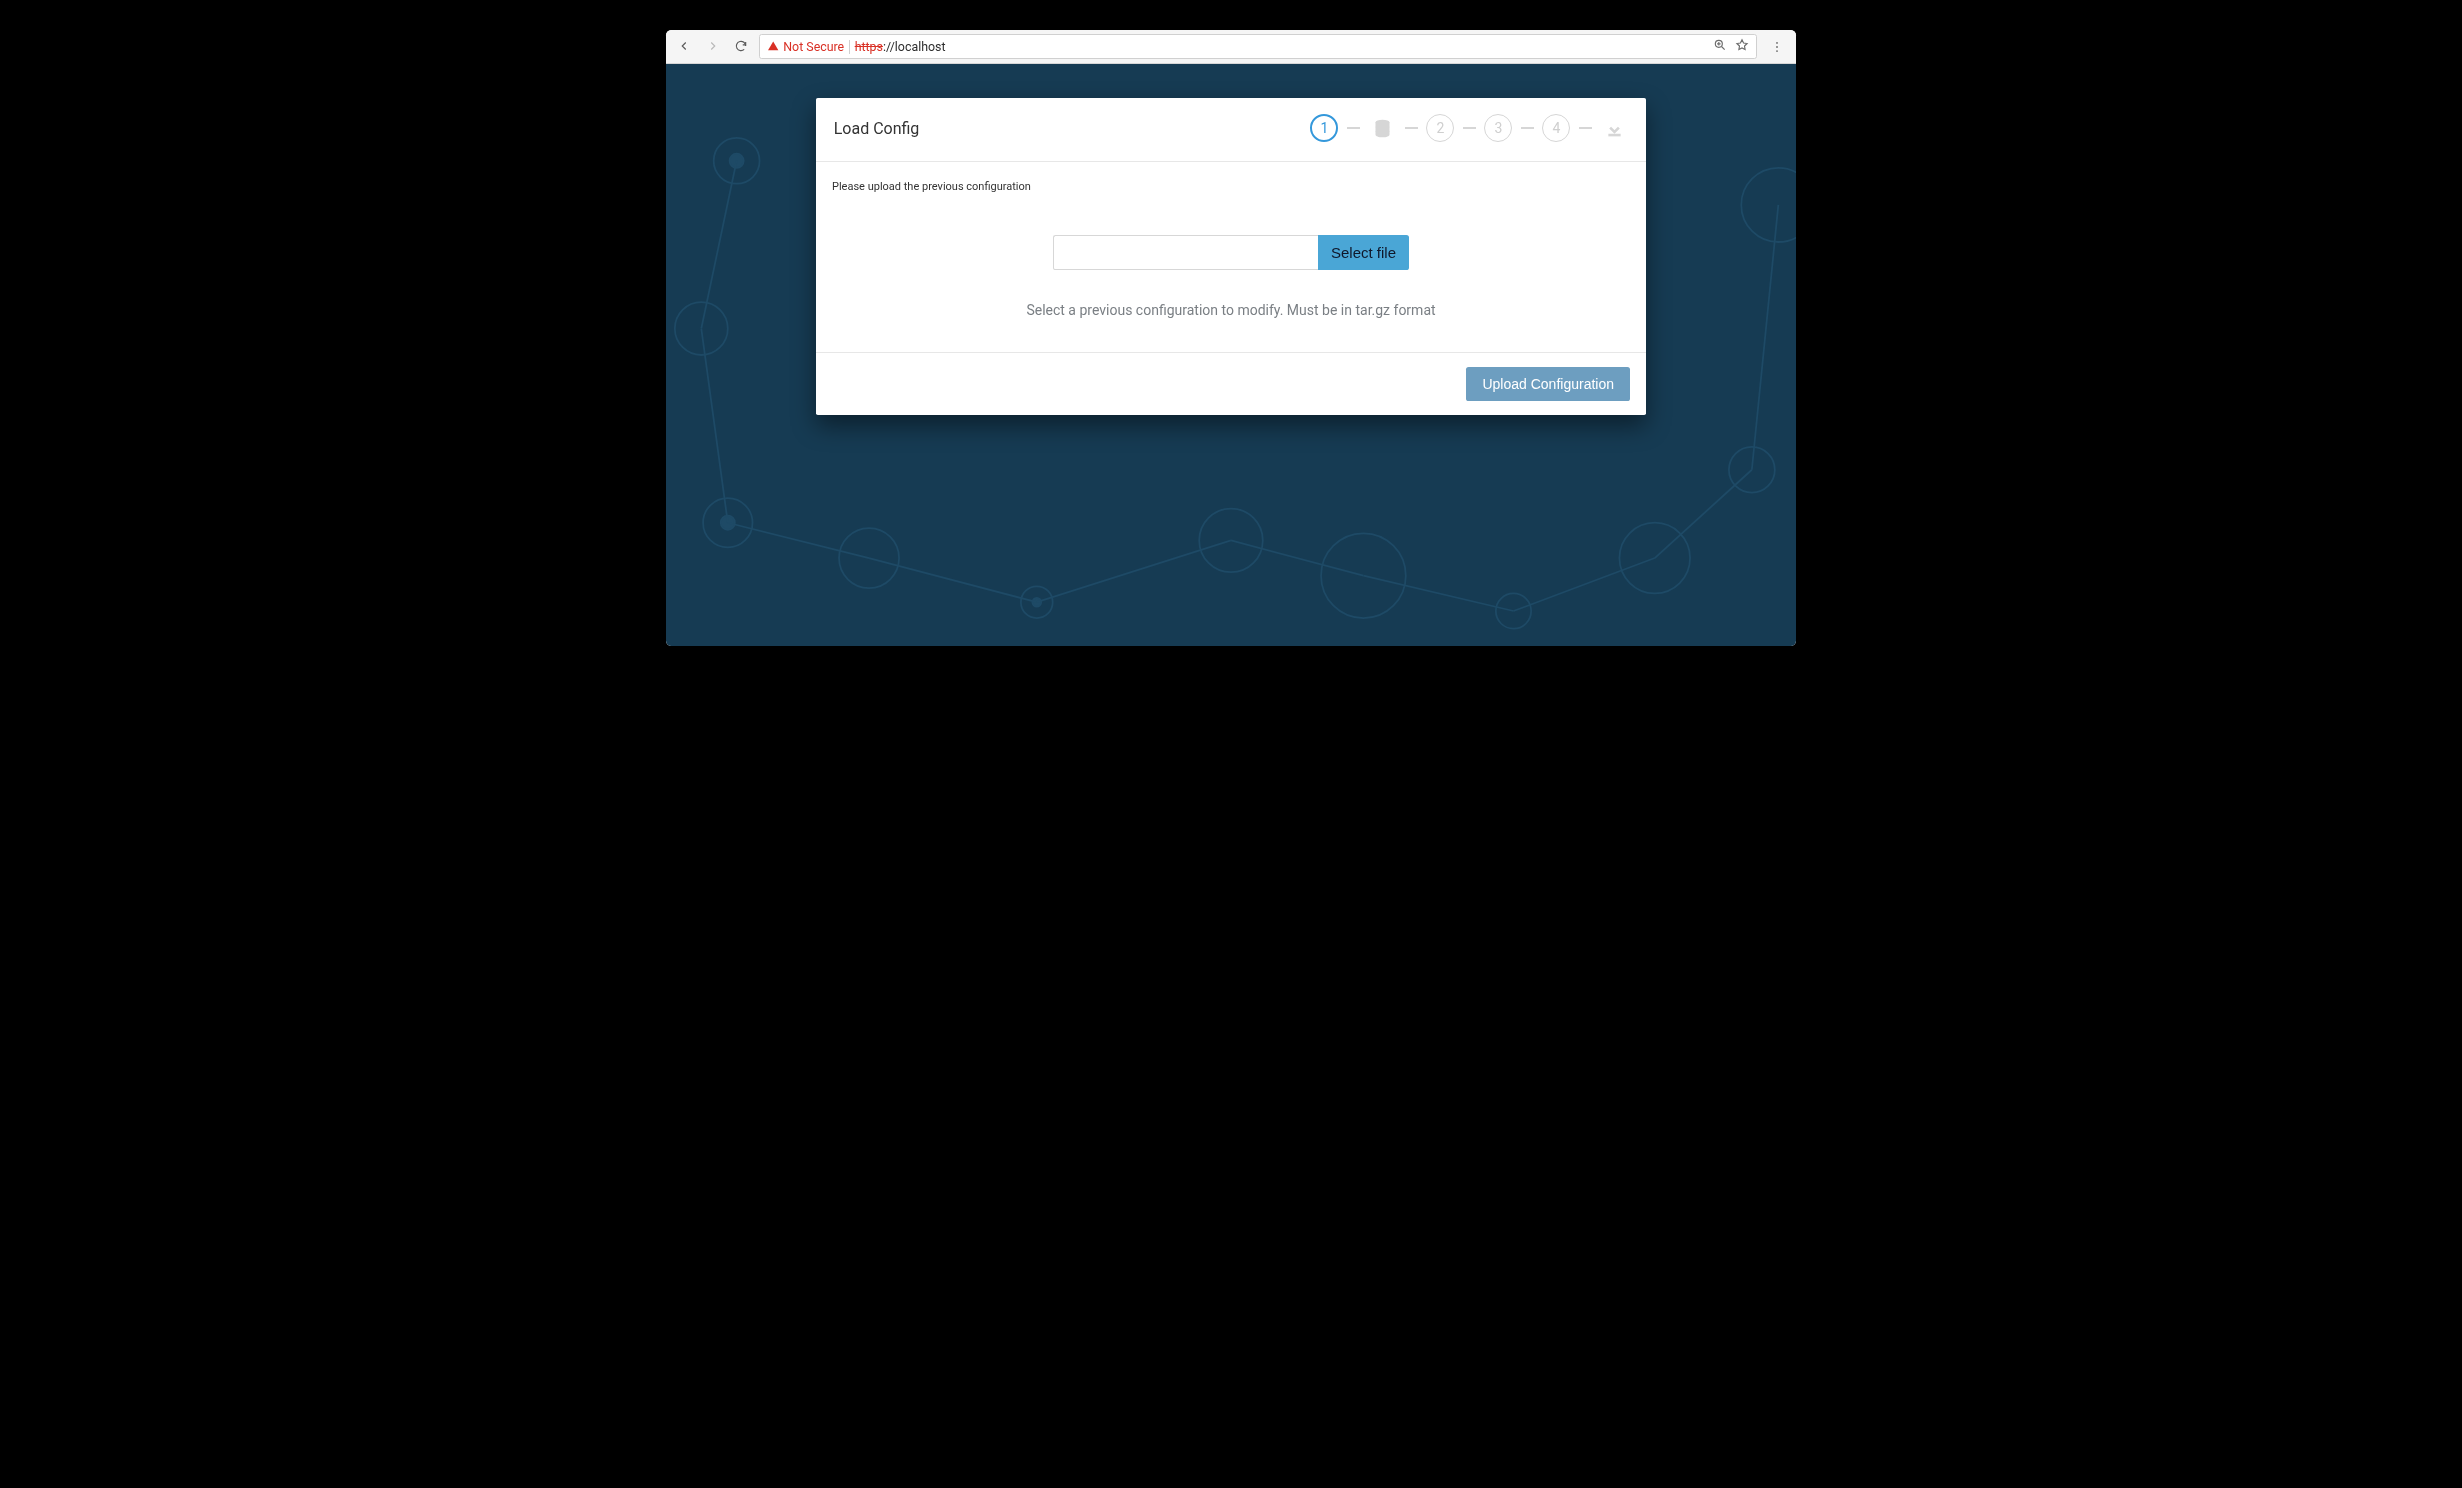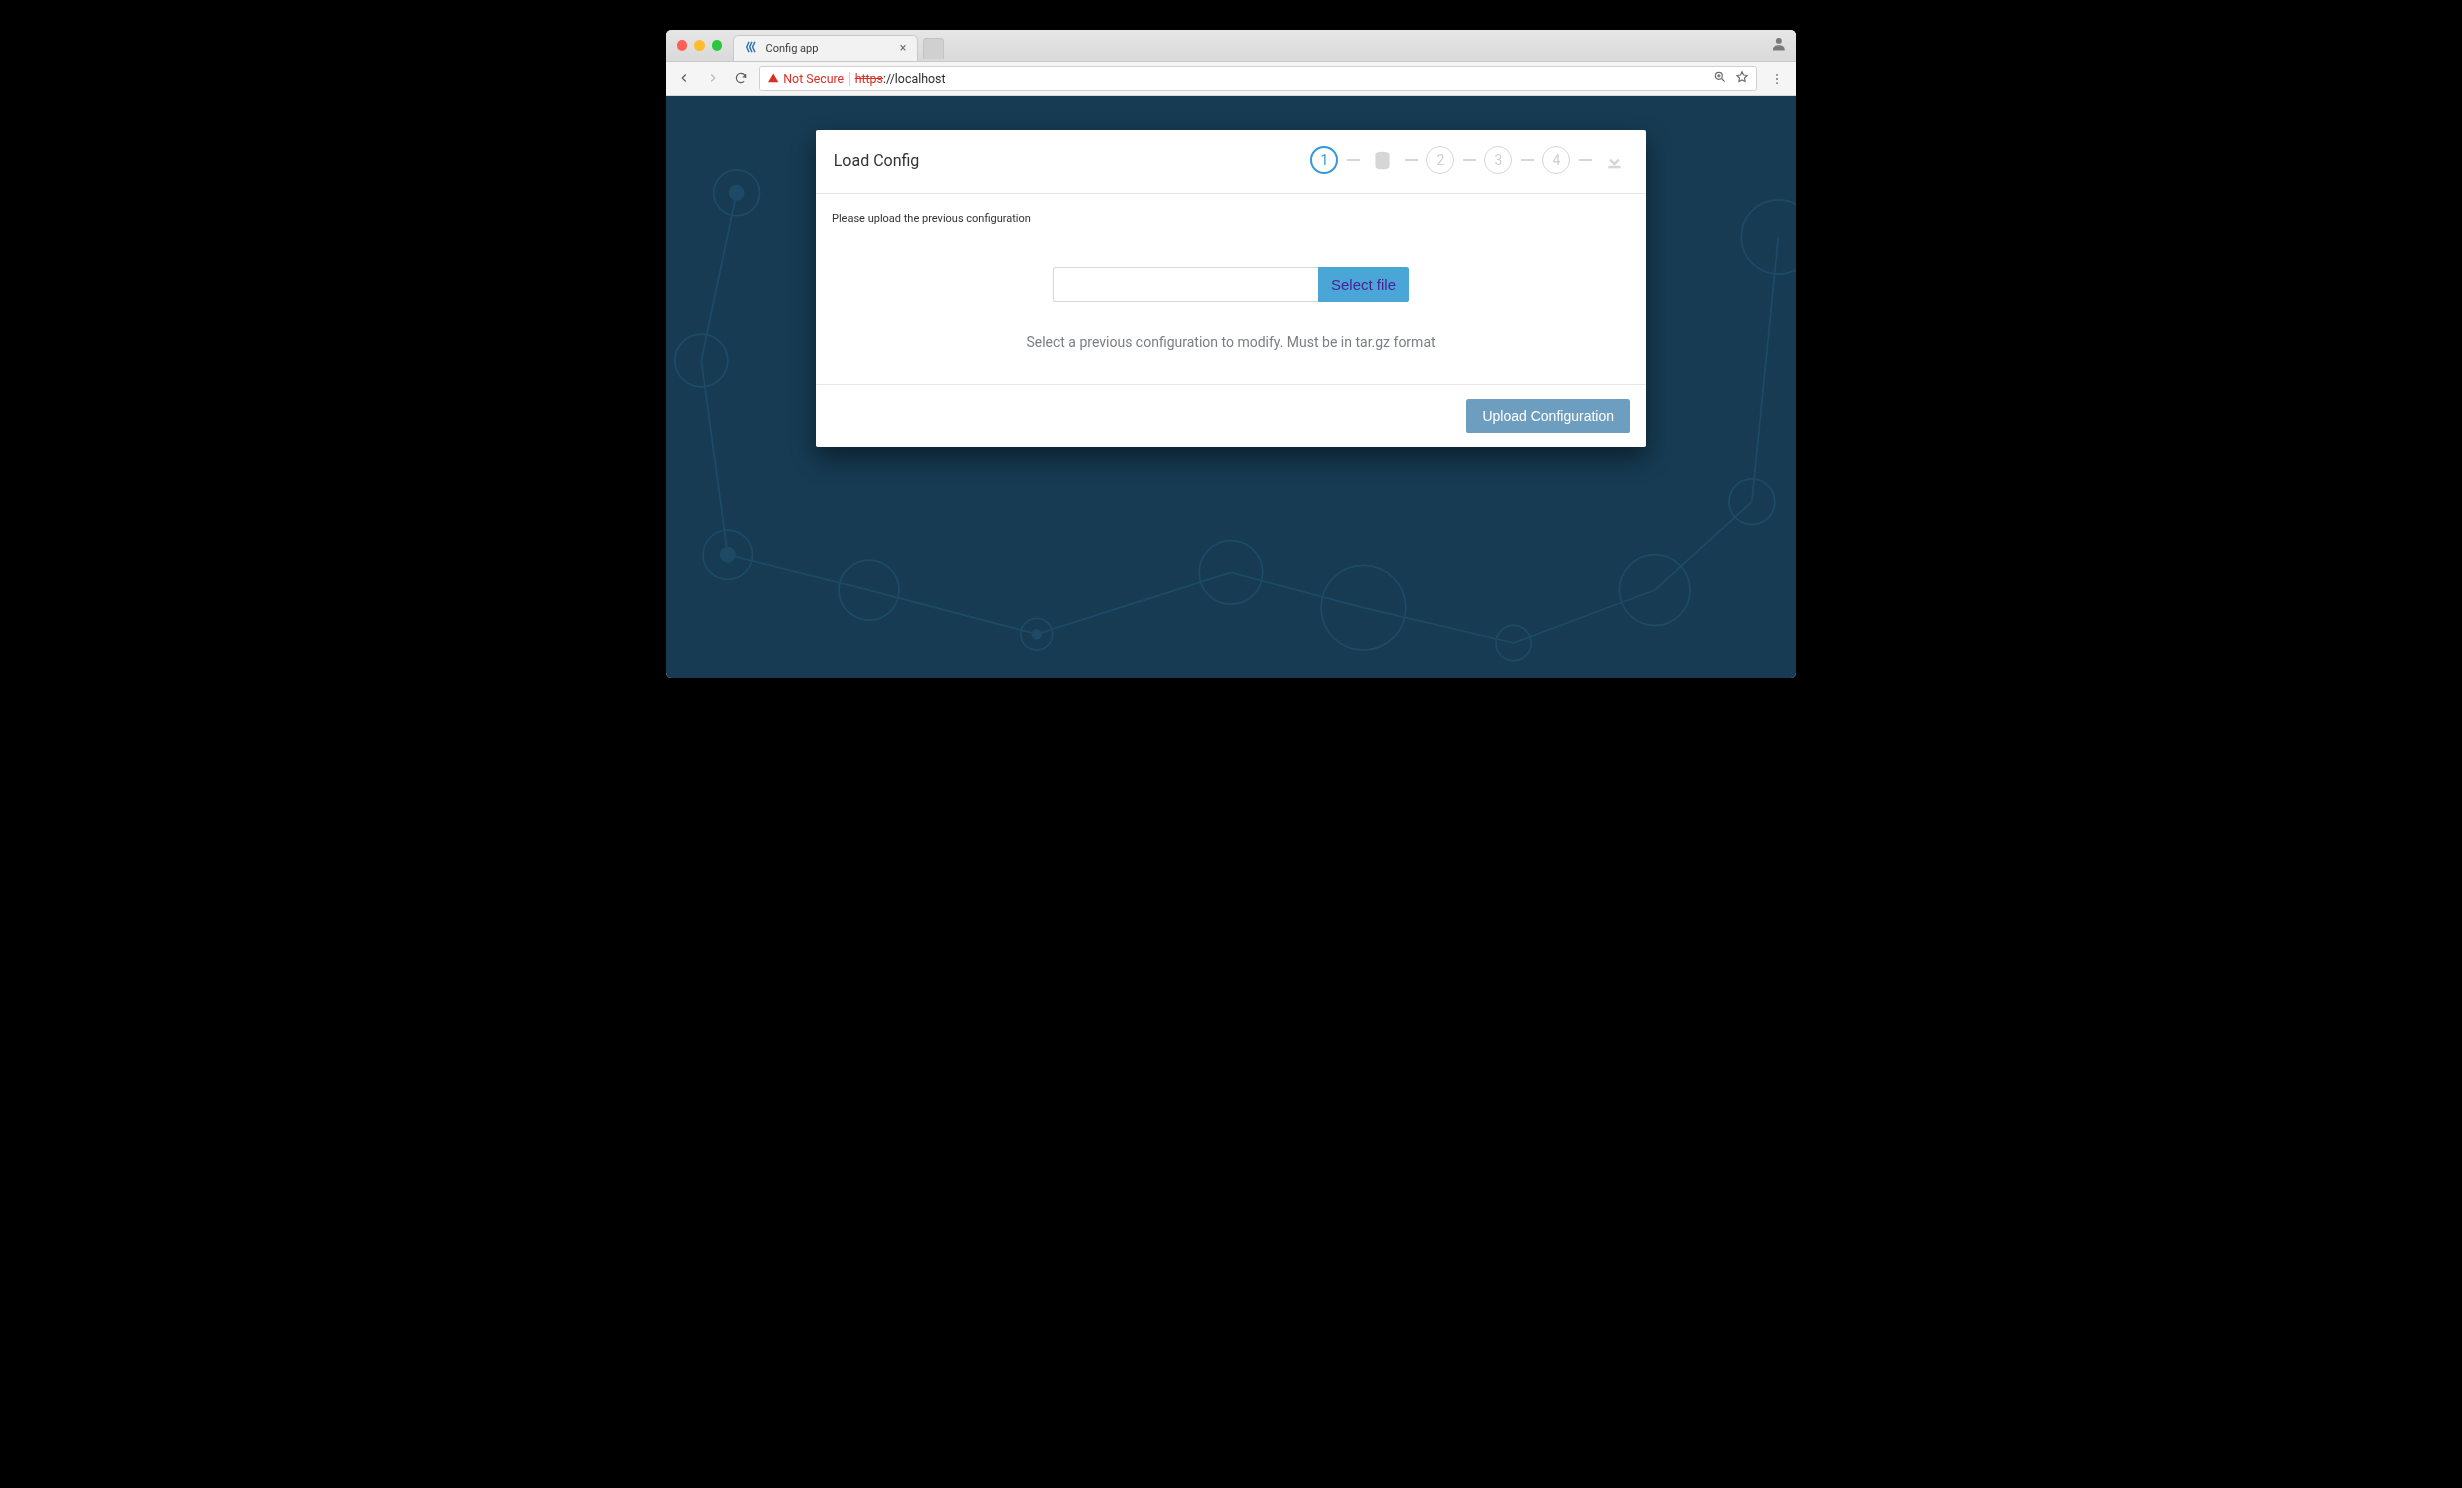--- a/index.html
+++ b/index.html
@@ -116,65 +116,40 @@
   .card-body { padding: 17.7px 16px 34px; }
   .lead { font-size:11px; color:#333; margin-bottom:42px; }
 
   .file-row { display:flex; justify-content:center; margin-bottom:32px; }
   .file-input {
     width:265px; height:35px; border:0.9px solid #d7d7d7; border-right:none;
     border-top-left-radius:2.6px; border-bottom-left-radius:2.6px; background:#fff;
     padding:0 8.8px; font-size:13.2px;
   }
   .file-btn {
-    height:35px; padding:0 13px; background:#4aa6d6; color:#4c1d95; border:none;
+    height:35px; padding:0 13px; background:#4aa6d6; color:#0f172a; border:none;
     border-top-right-radius:2.6px; border-bottom-right-radius:2.6px; font-size:15px; cursor:pointer;
   }
   .hint { text-align:center; font-size:14px; color:#7a7f84; }
 
   .card-footer {
     border-top:0.9px solid #e7e7e7;
     padding:14px 16px;
     display:flex; justify-content:flex-end;
   }
   .upload-btn {
     background:#6d9ec0; color:#fff; border:none; border-radius:2.6px;
     padding:8.8px 16px; font-size:14px; cursor:pointer;
   }
 </style>
 </head>
 <body>
 
 <div class="window">
 
-  <div class="tabbar">
-    <div class="traffic-lights">
-      <div class="tl red"></div>
-      <div class="tl yellow"></div>
-      <div class="tl green"></div>
-    </div>
-    <div class="tab">
-      <span class="favicon">
-        <svg viewBox="0 0 24 24" fill="none" stroke="#2a73b8" stroke-width="2.5">
-            <path d="M7 3 L3 12 L7 21"></path>
-            <path d="M12 3 L8 12 L12 21"></path>
-            <path d="M17 3 L13 12 L17 21"></path>
-          </svg>
-      </span>
-      <span>Config app</span>
-      <span class="close">×</span>
-    </div>
-    <div class="tab-ghost"></div>
-    <span class="profile-icon">
-      <svg viewBox="0 0 24 24" fill="currentColor">
-          <circle cx="12" cy="8" r="4"></circle>
-          <path d="M4 20c0-4 4-6 8-6s8 2 8 6v1H4z"></path>
-        </svg>
-    </span>
-  </div>
 
   <div class="toolbar">
     <span class="nav-btn">
       <svg viewBox="0 0 24 24" fill="none" stroke="currentColor" stroke-width="2">
           <path d="M15 6l-6 6 6 6"></path>
         </svg>
     </span>
     <span class="nav-btn disabled">
       <svg viewBox="0 0 24 24" fill="none" stroke="currentColor" stroke-width="2">
           <path d="M9 6l6 6-6 6"></path>

